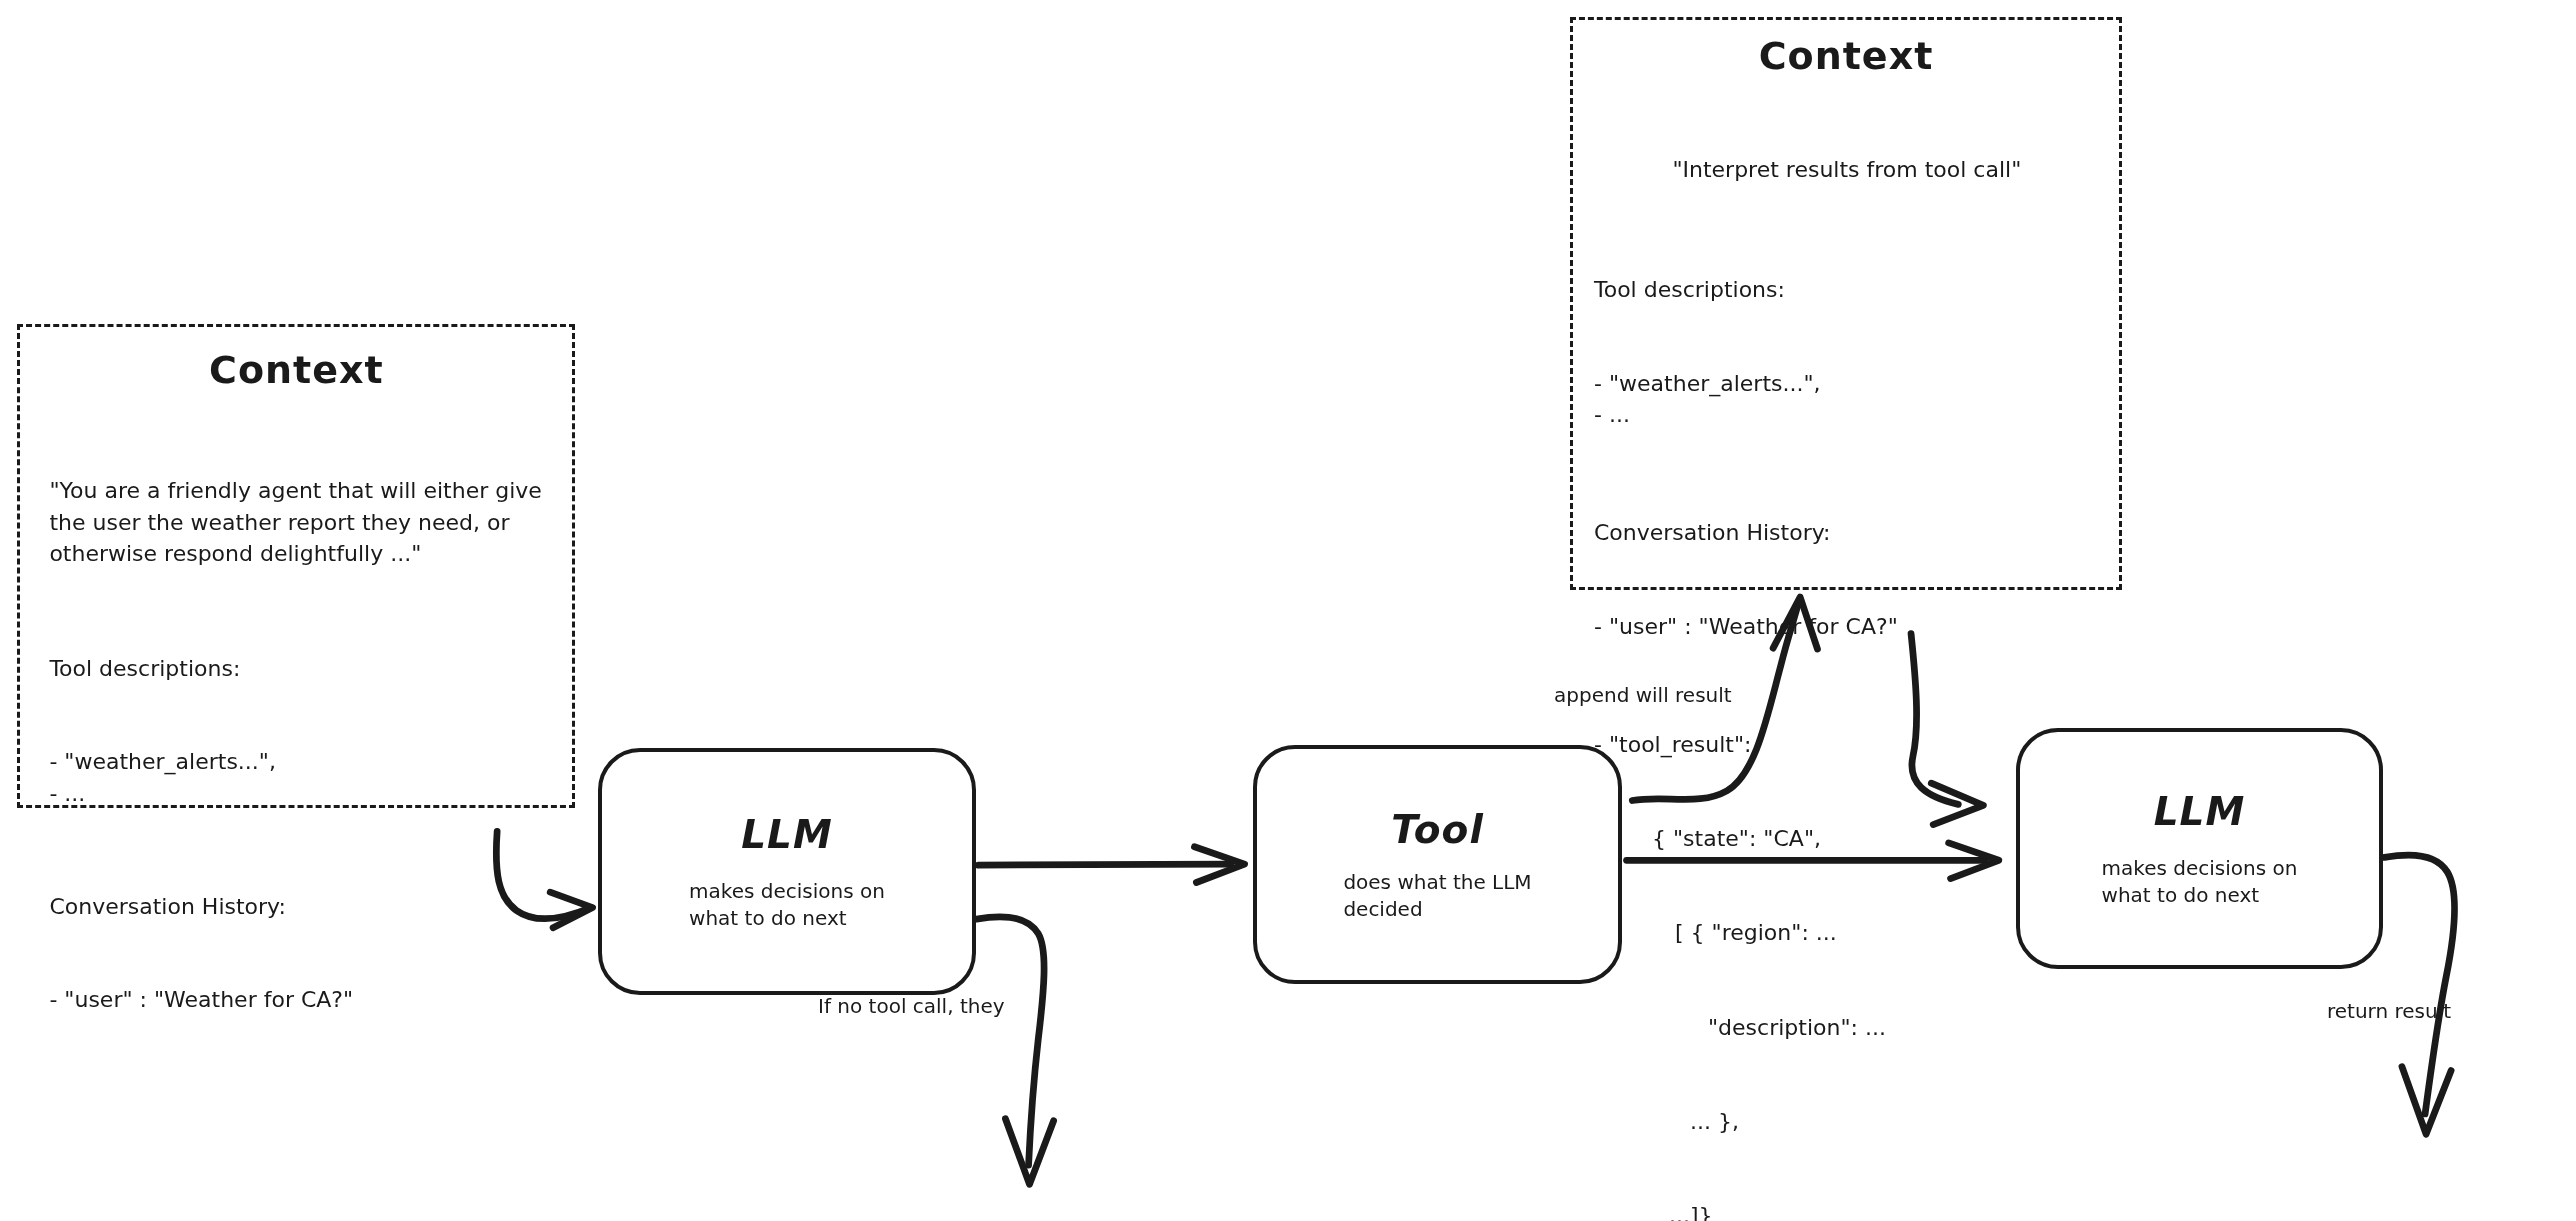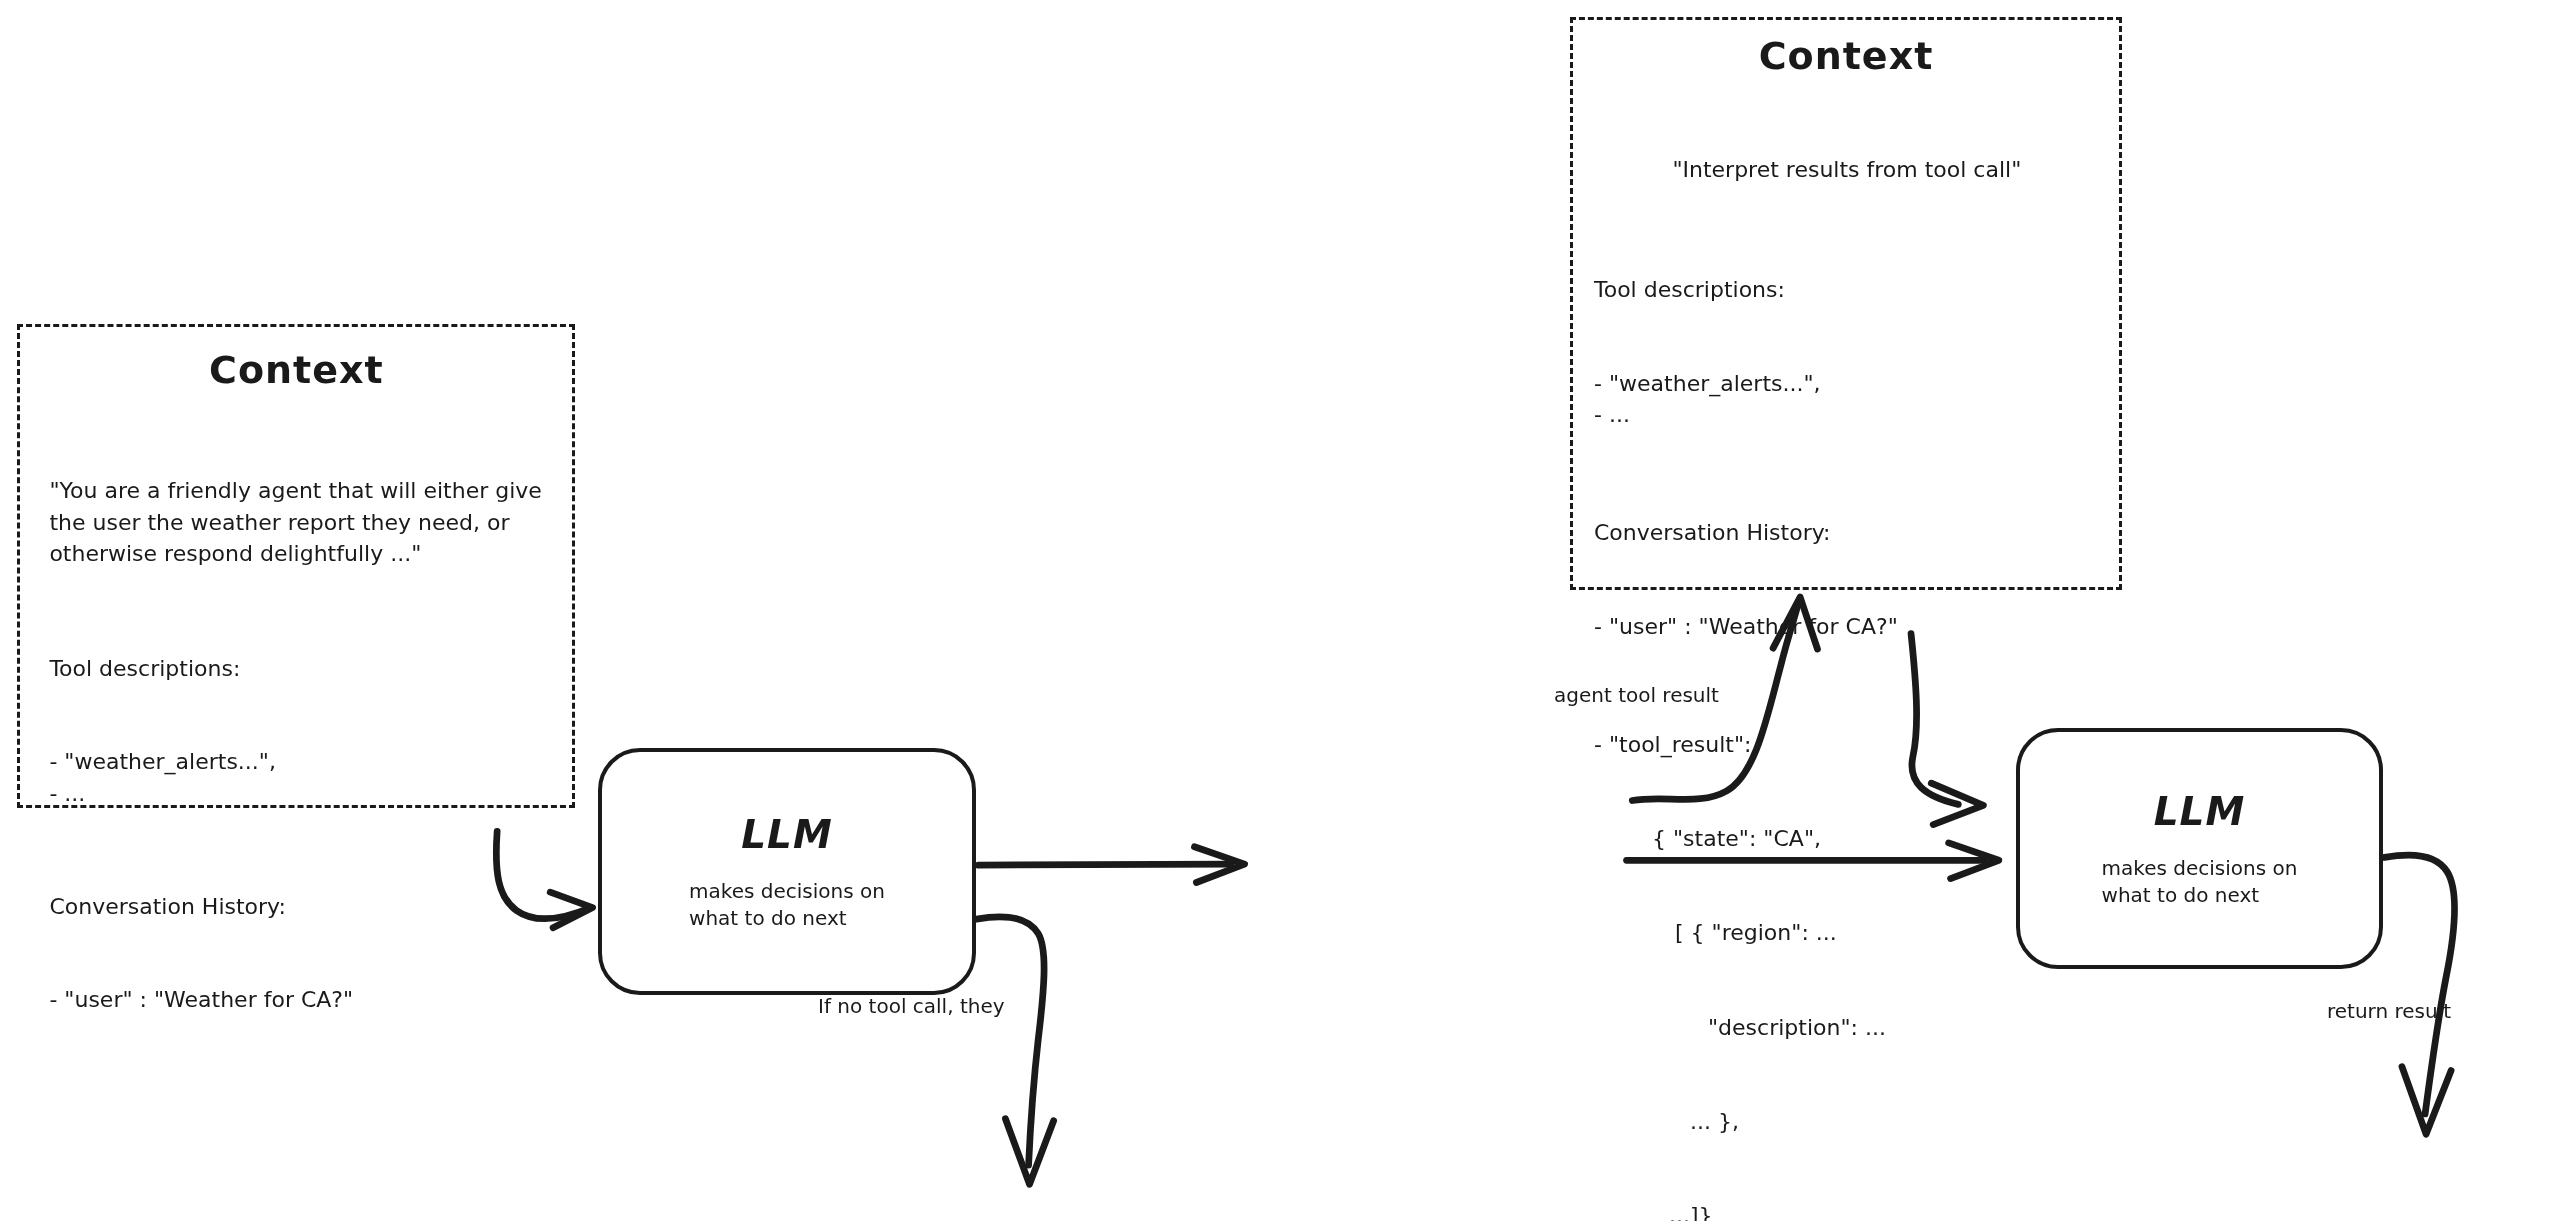--- a/index.html
+++ b/index.html
@@ -172,20 +172,25 @@
       <div class="indent5 last">...]}</div>
     </div>
   </div>
 
   <div class="node" id="node-llm-1">
     <div class="node-title">LLM</div>
     <div class="node-sub">makes decisions on
 what to do next</div>
   </div>
 
+  <div class="node" id="node-tool">
+    <div class="node-title">Tool</div>
+    <div class="node-sub">does what the LLM
+decided</div>
+  </div>
 
   <div class="node" id="node-llm-2">
     <div class="node-title">LLM</div>
     <div class="node-sub">makes decisions on
 what to do next</div>
   </div>
 
   <svg class="layer" viewBox="0 0 2670 1266">
     <g fill="none" stroke="#1a1a1a" stroke-width="7" stroke-linecap="round" stroke-linejoin="round">
 
@@ -220,18 +225,18 @@
       </g>
 
       <g>
         <path d="M2472,889 C2500,884 2526,886 2537,904 C2548,922 2546,962 2536,1012 C2527,1058 2520,1110 2514,1155"></path>
         <path d="M2490,1106 L2515,1176 L2541,1110"></path>
       </g>
 
     </g>
   </svg>
 
-  <div class="edge-label" id="label-append">agent tool result</div>
+  <div class="edge-label" id="label-append">append will result</div>
   <div class="edge-label" id="label-exit">If no tool call, they</div>
   <div class="edge-label" id="label-return">return result</div>
 
 </div>
 
 
 </body></html>

